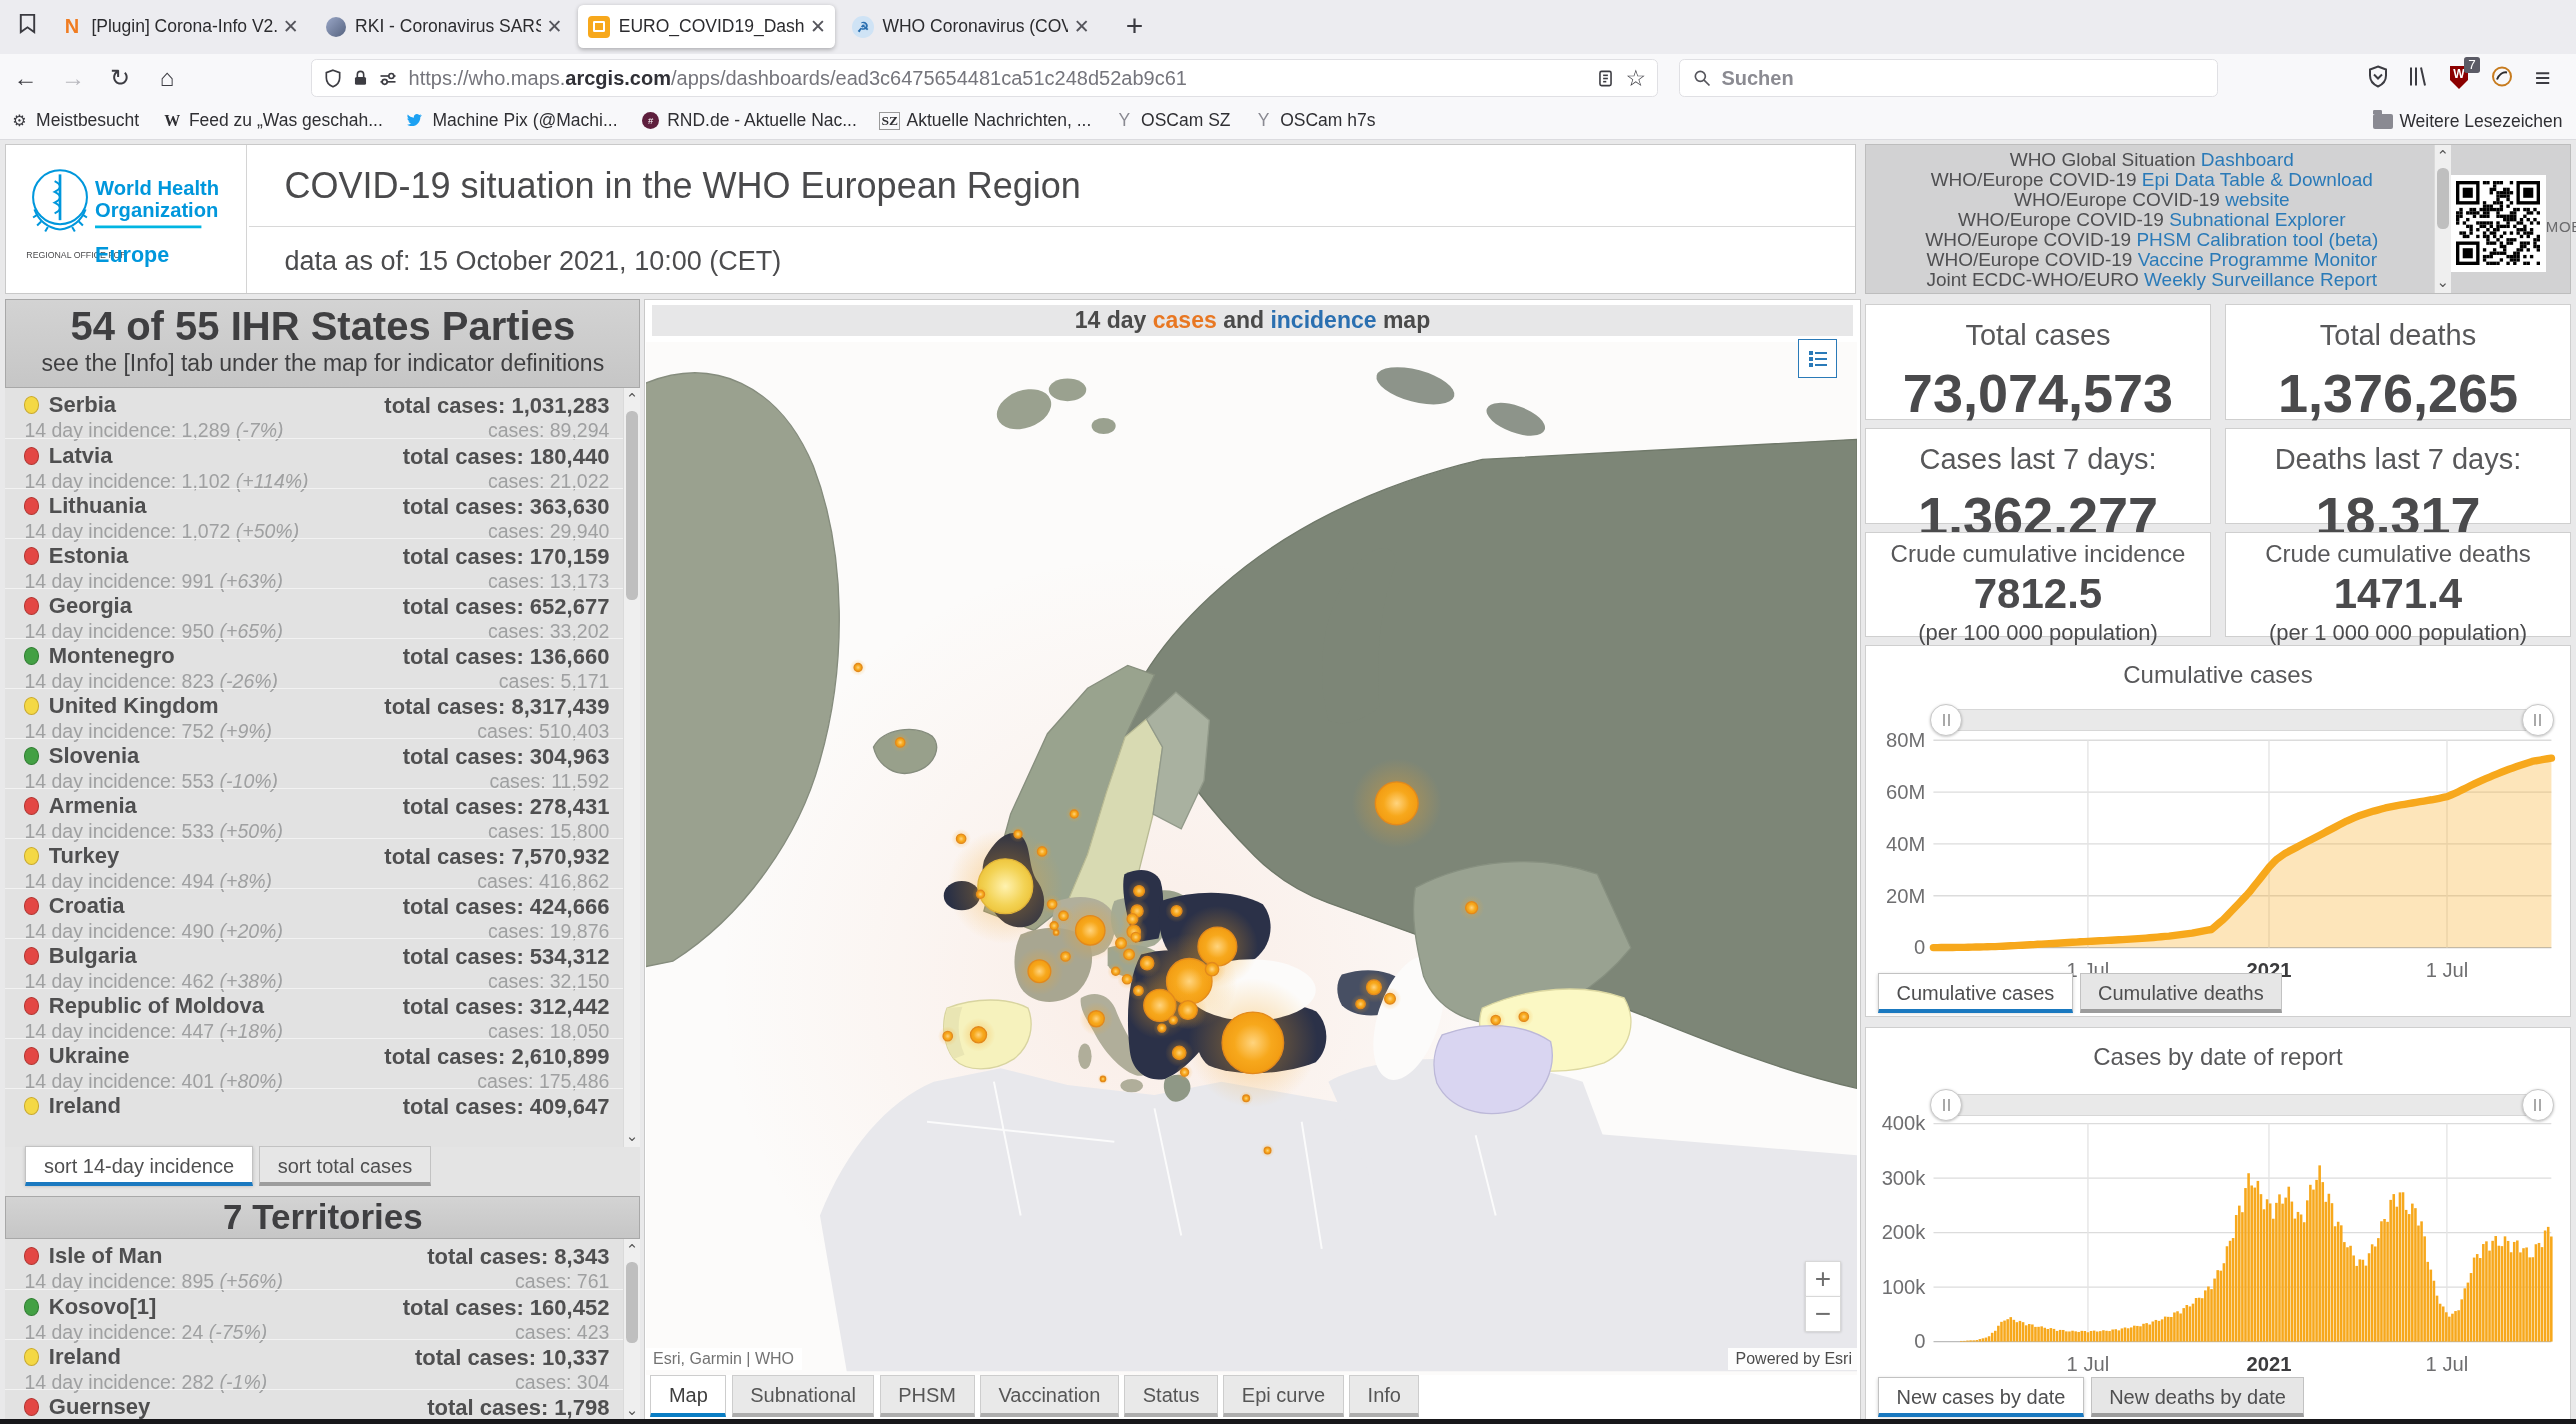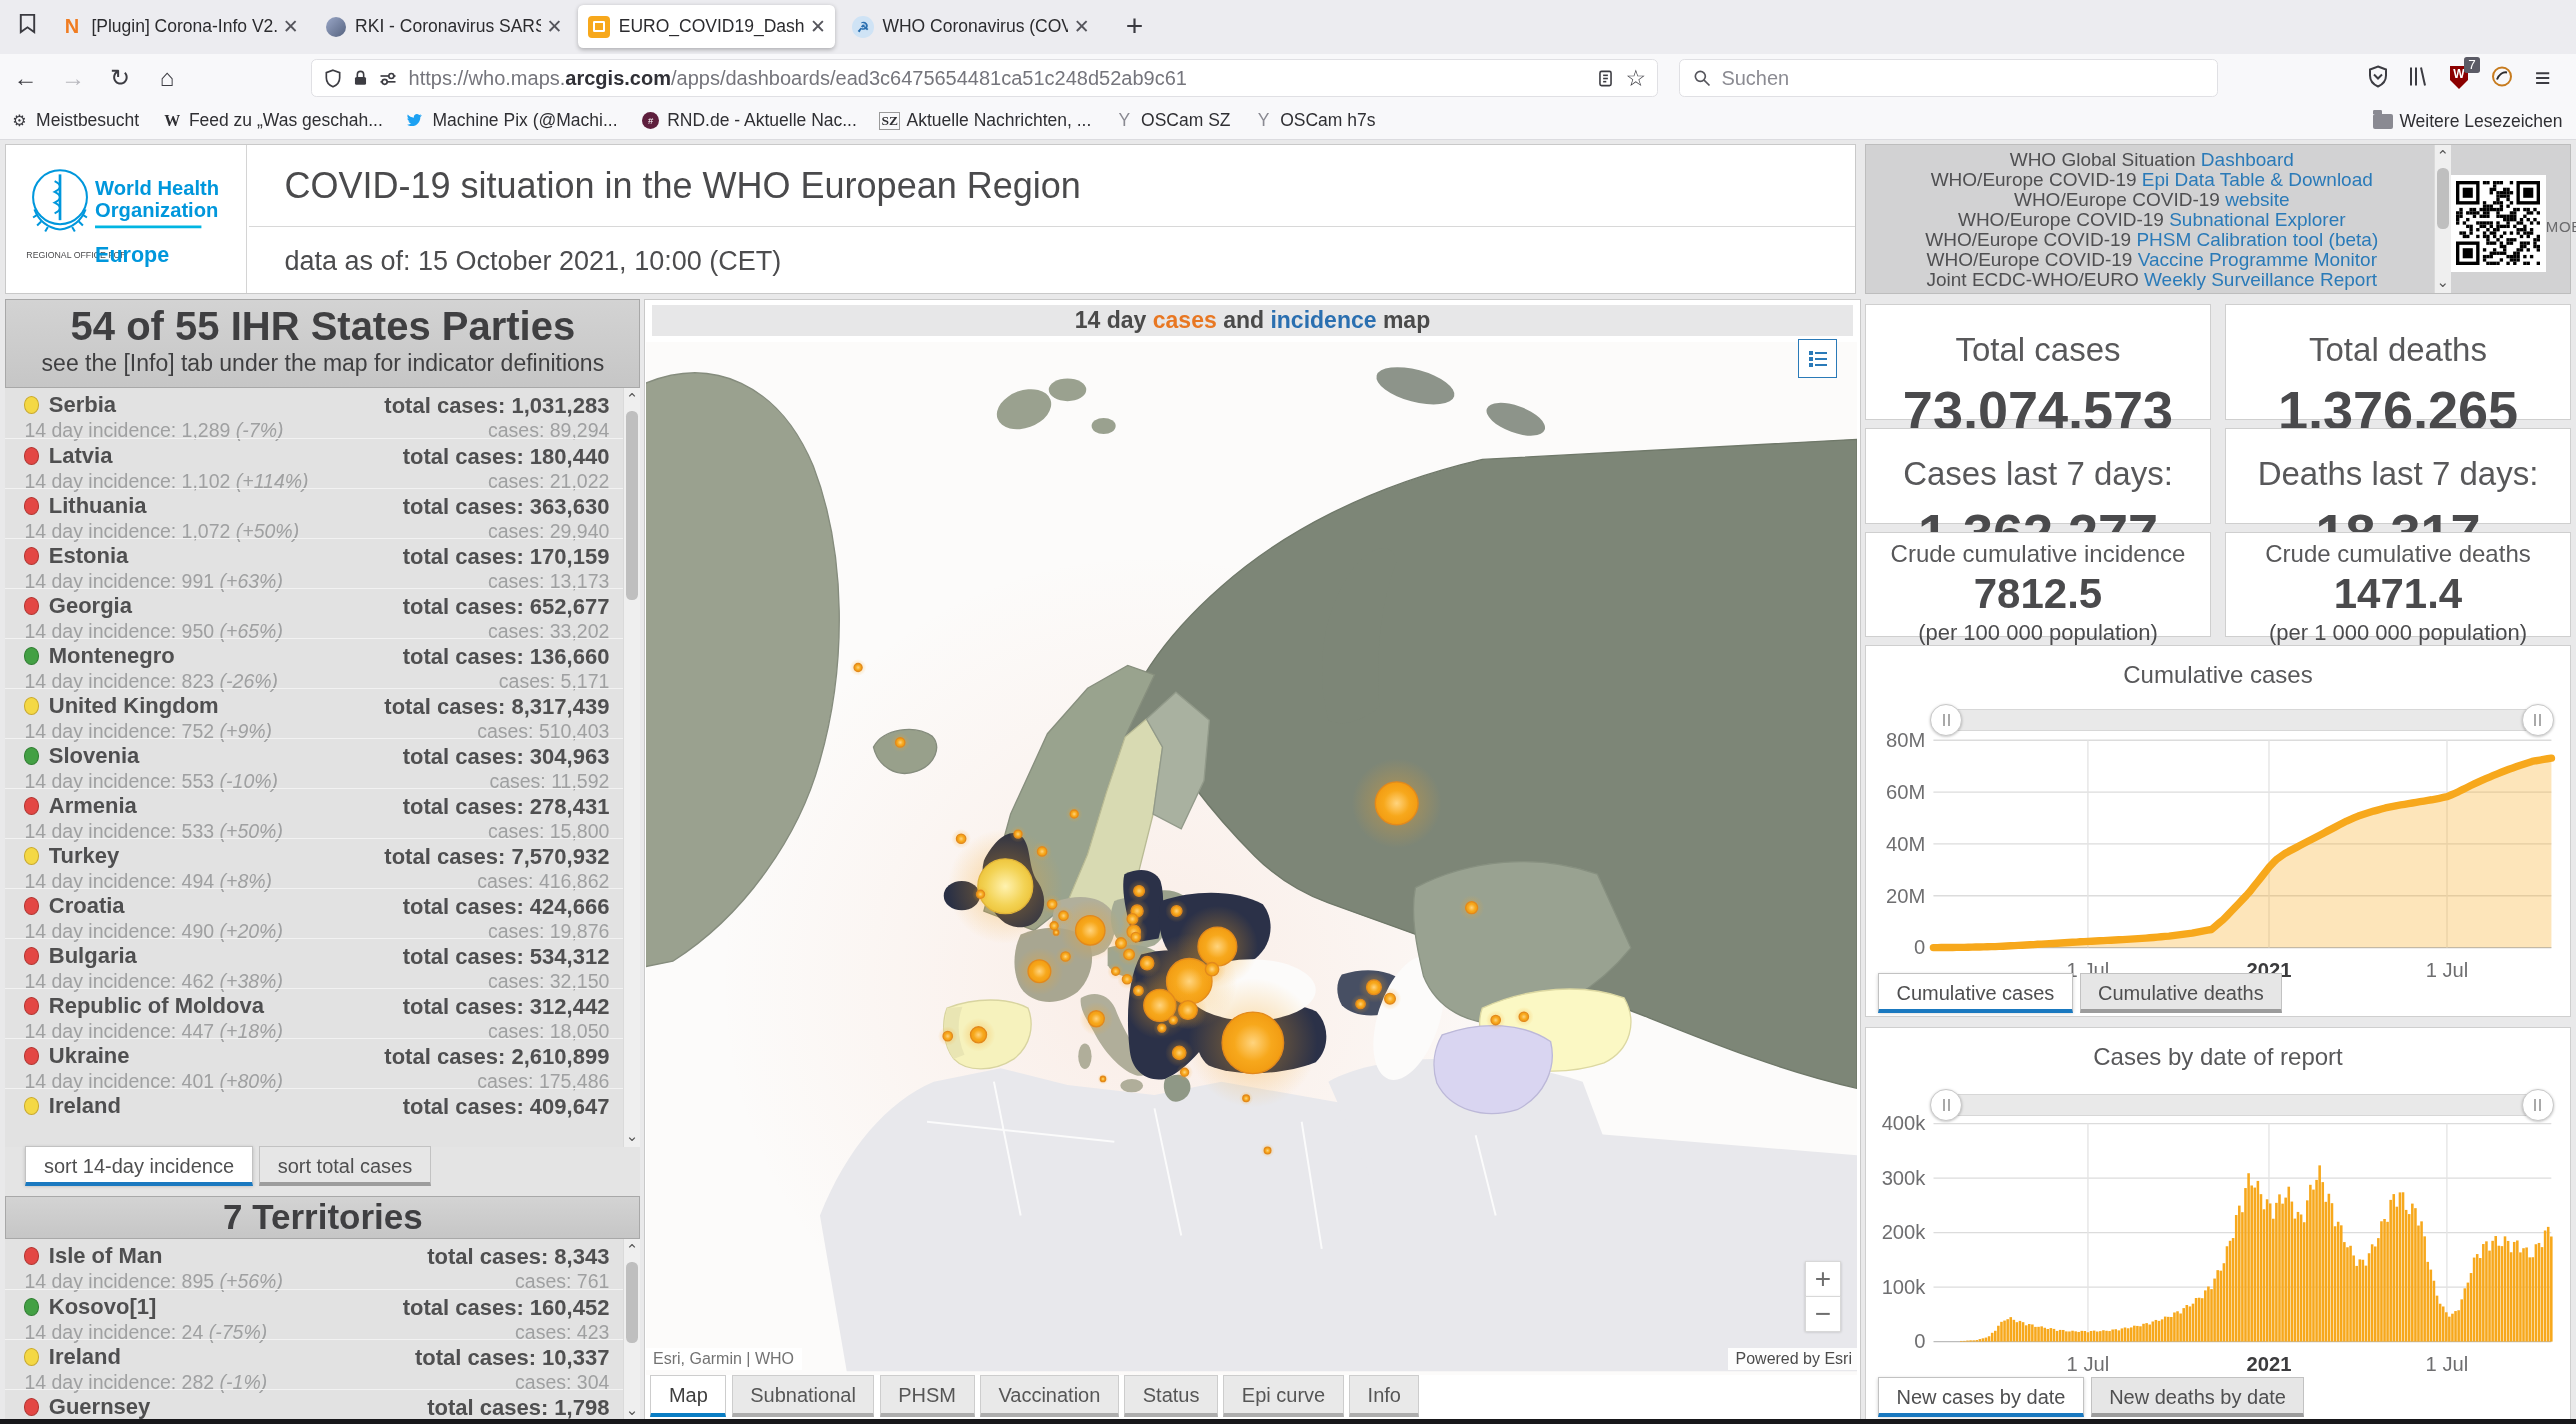--- a/index.html
+++ b/index.html
@@ -24,21 +24,21 @@
   #navbar { position:absolute; top:54px; left:0; right:0; height:49px; background:#f8f8fa;
             border-bottom:1.3px solid #e2e2e6; }
   .navico { position:absolute; top:8px; width:32px; height:32px; text-align:center; line-height:32px;
             font-size:24px; color:#3c3c42; }
   #urlbar { position:absolute; left:311px; top:5.4px; width:1347px; height:38px; background:#fff;
             border-radius:5.4px; border:0.7px solid #e0e0e4; display:flex; align-items:center; padding:0 10.8px; }
   #urlbar svg { flex:0 0 auto; }
   #urltext { flex:1; font-size:20px; color:#75757c; margin-left:10.8px; white-space:nowrap; overflow:hidden;}
   #urltext b { color:#303036; font-weight:bold; }
   #searchbar { position:absolute; left:1679px; top:5.4px; width:539px; height:38px; background:#fff;
-               border-radius:5.4px; border:0.7px solid #e0e0e4; display:flex; align-items:center; padding:0 12px; }
+               border-radius:5.4px; border:0.7px solid #e0e0e4; display:flex; align-items:center; padding:0 12px;font-weight:bold; }
   #searchtext { font-size:20px; color:#8b8b92; margin-left:9.4px; }
   .chromeico { position:absolute; top:9.4px; width:32px; height:31px; text-align:center; }
   .badge { position:absolute; top:-6.7px; right:-5.4px; background:#5b5b66; color:#fff; font-size:13.5px;
            padding:0.7px 4.7px; border-radius:2.7px; }
 
   #bookmarks { position:absolute; top:102px; left:0; right:0; height:38px; background:#f8f8fa;
                border-bottom:1.3px solid #dcdce0; display:flex; align-items:center; padding-left:9.4px; }
   .bm { display:flex; align-items:center; margin-right:23px; font-size:17.5px; color:#2f2f33; white-space:nowrap; }
   .bm .bico { width:20px; height:20px; margin-right:6.7px; display:flex; align-items:center;
               justify-content:center; font-size:16px; border-radius:2.7px; }
@@ -124,21 +124,21 @@
   #attr-right { position:absolute; right:0; bottom:0; height:21.6px; background:rgba(255,255,255,.9);
                 font-size:16px; color:#4c4c4c; line-height:21.6px; padding:0 8px; }
   #map-tabs { position:absolute; left:5.4px; bottom:2.7px; display:flex; gap:5.4px; }
   .mtab { height:42px; line-height:39px; padding:0 17.5px; font-size:20px; color:#565656;
           background:#e9e9e9; border:1.3px solid #cdcdcd; border-bottom:4px solid #adadad; }
   .mtab.active { background:#fff; color:#3f3f3f; border-bottom:4px solid #0b7ec4; }
 
   
   #rightcol { position:absolute; left:1865px; top:299px; width:706px; height:1122px; }
   .statcard { position:absolute; background:#fff; border:1.3px solid #cfcfcf; text-align:center; }
-  .statcard .lbl { font-size:33px; color:#58585a; margin-top:26px; }
+  .statcard .lbl { font-size:29px; color:#58585a; margin-top:14px; }
   .statcard .val { font-size:54px; font-weight:bold; color:#4a4a4c; margin-top:9.4px; }
   .statcard.small .lbl { font-size:24px; margin-top:6.7px; }
   .statcard.small .val { font-size:42px; margin-top:2.7px; }
   .statcard .sub { font-size:22px; color:#4a4a4c; margin-top:1.3px; }
 
   .chartcard { position:absolute; left:0; width:706px; background:#fff; border:1.3px solid #cfcfcf; }
   .chart-title { position:absolute; top:15px; left:0; width:100%; text-align:center; font-size:24px;
                  color:#58585a; }
   .slider { position:absolute; left:67px; width:618px; height:24px; }
   .slider .track { position:absolute; left:0; right:0; top:1.3px; height:21.6px; background:#e9e9e9;

